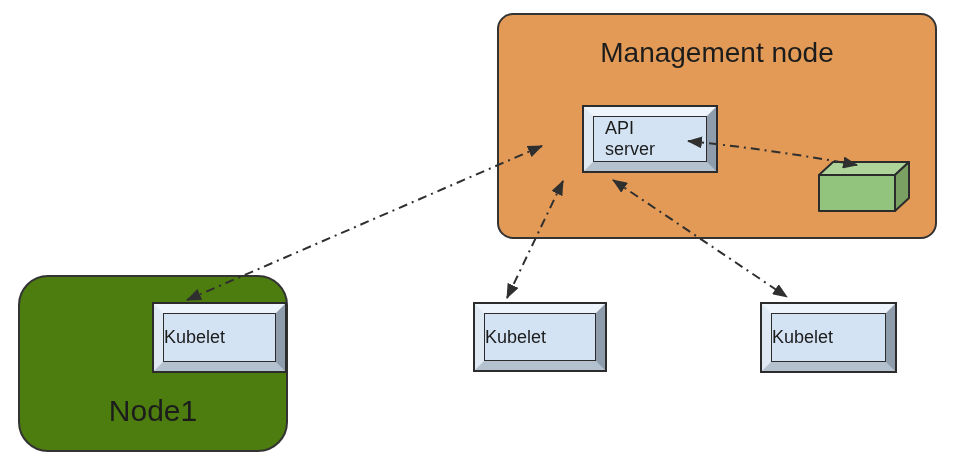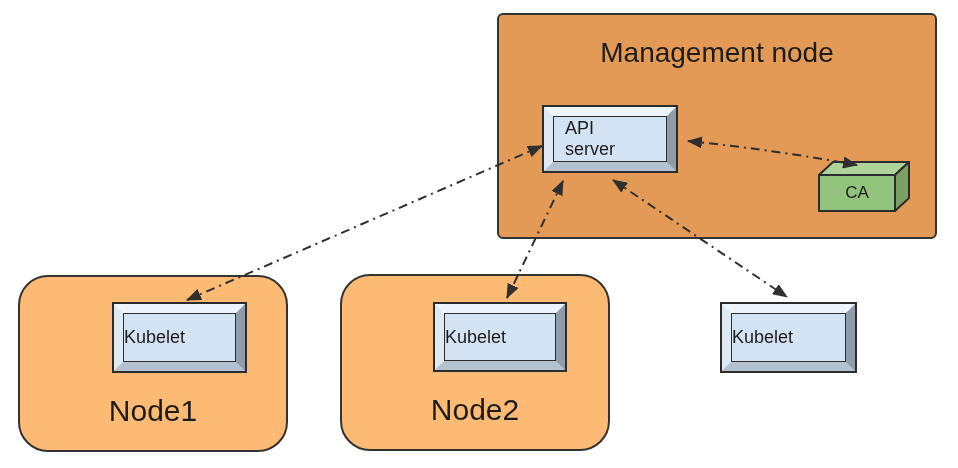--- a/index.html
+++ b/index.html
@@ -2,32 +2,32 @@
 <html><head>
 <meta charset="utf-8">
 <style>
   html,body{margin:0;padding:0;background:#ffffff;}
   .canvas{
     position:relative;width:958px;height:468px;background:#ffffff;overflow:hidden;
     font-family:"Liberation Sans","DejaVu Sans",sans-serif;color:#1f1f1f;
   }
   
   .group-box{position:absolute;box-sizing:border-box;border:2px solid #333333;z-index:1;}
-  .mgmt-box{left:497px;top:13px;width:440px;height:226px;border-radius:6px;background:#e29a56;}
-  .worker-box{width:270px;height:177px;border-radius:30px;background:#fdba74;}
+  .mgmt-box{left:497px;top:13px;width:440px;height:226px;border-radius:16px;background:#e29a56;}
+  .worker-box{width:270px;height:177px;border-radius:30px;background:#4d7c0f;}
   .mgmt-title{
     position:absolute;top:22px;left:50%;transform:translateX(-50%);
     width:240px;text-align:center;font-size:28px;line-height:1.12;color:#1c1c1c;
   }
   .node-label{
     position:absolute;bottom:22px;left:0;width:100%;text-align:center;
     font-size:30px;color:#1c1c1c;
   }
   
-  .keycap{position:absolute;box-sizing:border-box;border:2px solid #2c2c2c;z-index:3;}
+  .keycap{position:absolute;box-sizing:border-box;border:2px solid #2c2c2c;z-index:3;margin-left:40px;}
   .bevel{
     width:100%;height:100%;box-sizing:border-box;border:9px solid;
     border-color:#eef4fb #8e9cab #b4c1cf #dfe9f4;
   }
   .face{
     width:100%;height:100%;box-sizing:border-box;border:1px solid #2c2c2c;
     background:#d3e3f3;display:flex;align-items:center;
     font-size:18px;line-height:1.15;color:#1c1c1c;
   }
   .face.left-text{justify-content:flex-start;padding-left:11px;}
@@ -43,23 +43,20 @@
 <body>
 
 <div class="canvas">
 
   <div class="group-box mgmt-box">
     <div class="mgmt-title">Management node</div>
   </div>
 
   <div class="group-box worker-box" style="left:18px;top:275px;">
     <div class="node-label">Node1</div>
-  </div>
-  <div class="group-box worker-box" style="left:340px;top:274px;">
-    <div class="node-label">Node2</div>
   </div>
 
   <div class="keycap" style="left:542px;top:105px;width:136px;height:68px;">
     <div class="bevel">
       <div class="face left-text">
         <span class="api-label">API server</span>
       </div>
     </div>
   </div>
 
@@ -99,15 +96,14 @@
     </g>
 
     <g fill="none" stroke="#2f2f2f" stroke-width="2" stroke-dasharray="9 5 2 5">
       <path d="M187,300 L542,146" marker-start="url(#ah)" marker-end="url(#ah)"></path>
       <path d="M563,181 L507,298" marker-start="url(#ah)" marker-end="url(#ah)"></path>
       <path d="M613,180 L787,297" marker-start="url(#ah)" marker-end="url(#ah)"></path>
       <path d="M688,141 Q775,150 857,165" marker-start="url(#ah)" marker-end="url(#ah)"></path>
     </g>
   </svg>
 
-  <div class="ca-label">CA</div>
 
 </div>
 
 </body></html>

